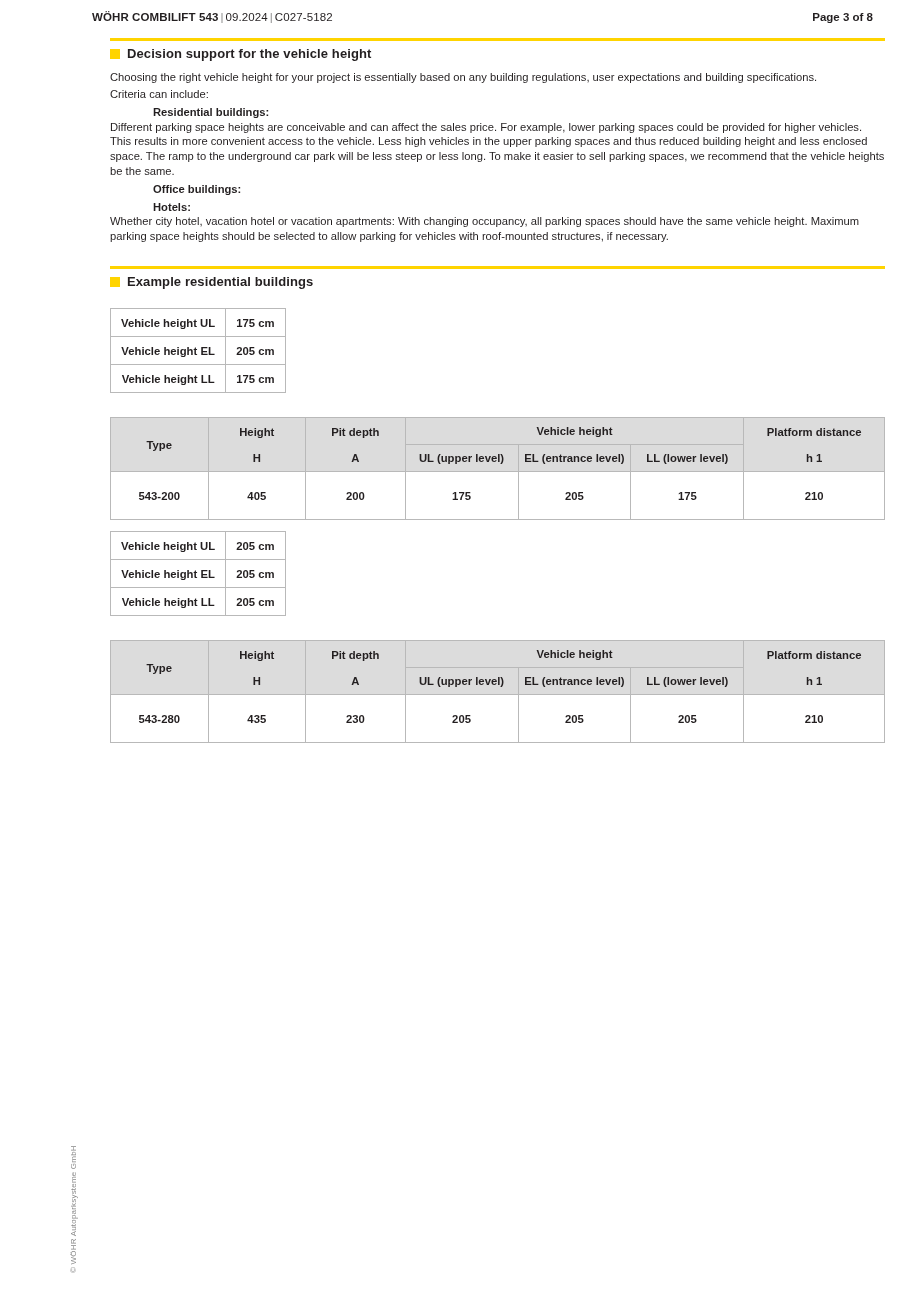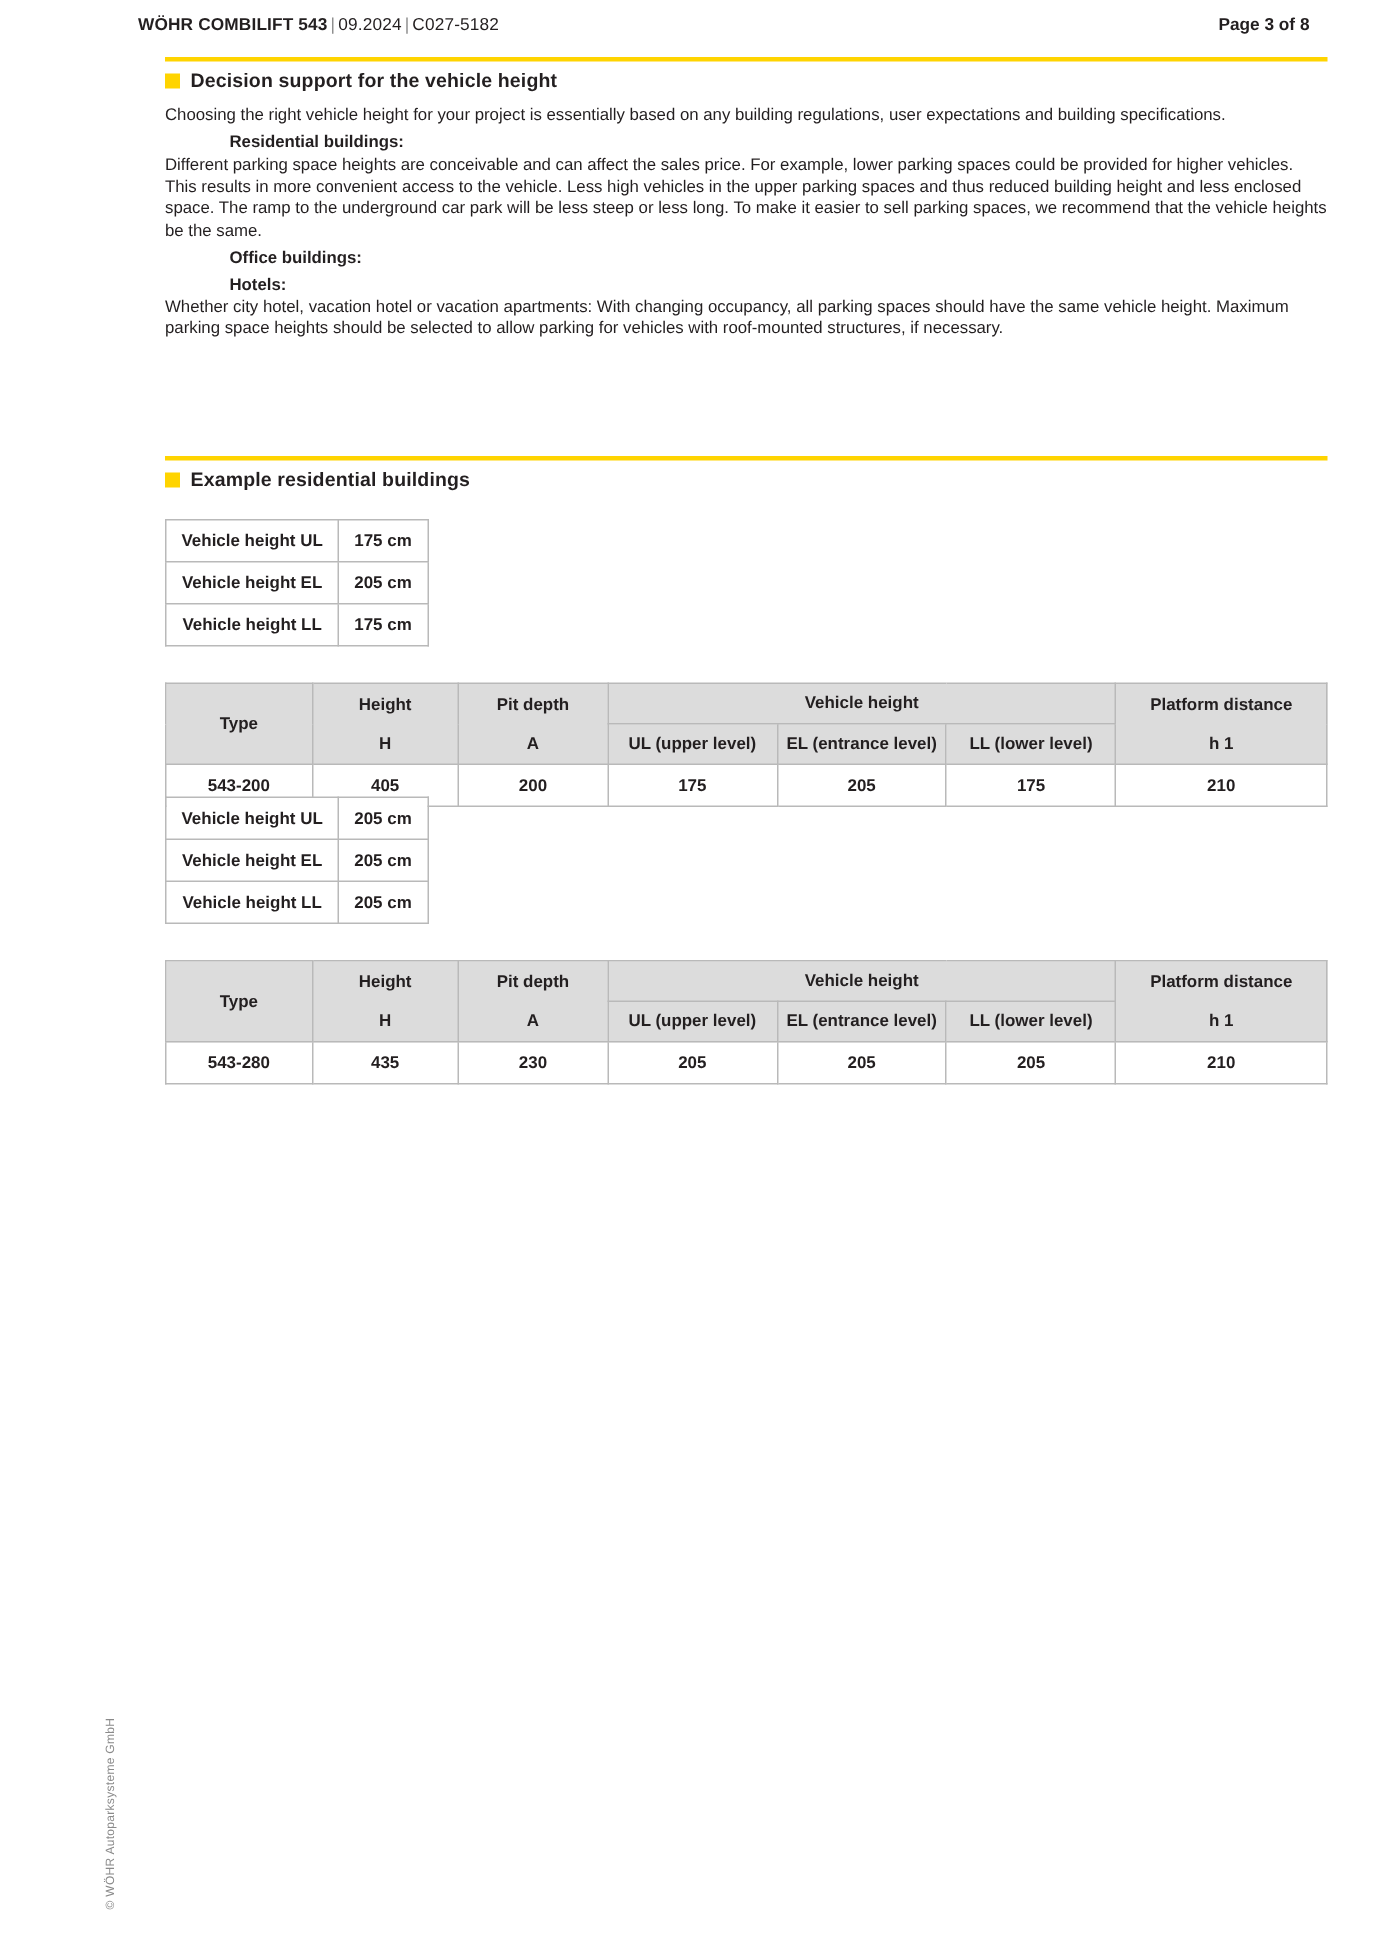--- a/index.html
+++ b/index.html
@@ -142,21 +142,21 @@
     height: 27px;
     vertical-align: middle;
   }
   .spec-table thead th.spanrow {
     height: 54px;
     vertical-align: middle;
   }
   .spec-table thead th.spanrow .l1 { display: block; }
   .spec-table thead th.spanrow .l2 { display: block; margin-top: 14px; }
   .spec-table tbody td {
-    height: 28px;
+    height: 48px;
     background: #ffffff;
     vertical-align: middle;
   }
   .col-type     { width: 95px; }
   .col-height   { width: 95px; }
   .col-pit      { width: 97px; }
   .col-ul       { width: 110px; }
   .col-el       { width: 110px; }
   .col-ll       { width: 110px; }
   .col-platform { width: 137px; }
@@ -185,32 +185,33 @@
 </div>
 
 <div class="section" style="top:38px;">
   <div class="section-head">
     <span class="bullet-square"></span>
     <span class="section-title">Decision support for the vehicle height</span>
   </div>
 
   <div class="body-copy">
     <p class="lead">Choosing the right vehicle height for your project is essentially based on any building regulations, user expectations and building specifications.</p>
+    <p>Criteria can include:</p>
 
     <p class="subhead">Residential buildings:</p>
     <p>Different parking space heights are conceivable and can affect the sales price. For example, lower parking spaces could be provided for higher vehicles. This results in more convenient access to the vehicle. Less high vehicles in the upper parking spaces and thus reduced building height and less enclosed space. The ramp to the underground car park will be less steep or less long. To make it easier to sell parking spaces, we recommend that the vehicle heights be the same.</p>
 
     <p class="subhead">Office buildings:</p>
 
     <p class="subhead">Hotels:</p>
     <p>Whether city hotel, vacation hotel or vacation apartments: With changing occupancy, all parking spaces should have the same vehicle height. Maximum parking space heights should be selected to allow parking for vehicles with roof-mounted structures, if necessary.</p>
   </div>
 </div>
 
-<div class="section" style="top:266px;margin-top:38px;">
+<div class="section" style="top:266px;">
   <div class="section-head">
     <span class="bullet-square"></span>
     <span class="section-title">Example residential buildings</span>
   </div>
 
   <table class="vh-table">
     <tbody>
       <tr>
         <td class="label">Vehicle height UL</td>
         <td class="value">175 cm</td>

